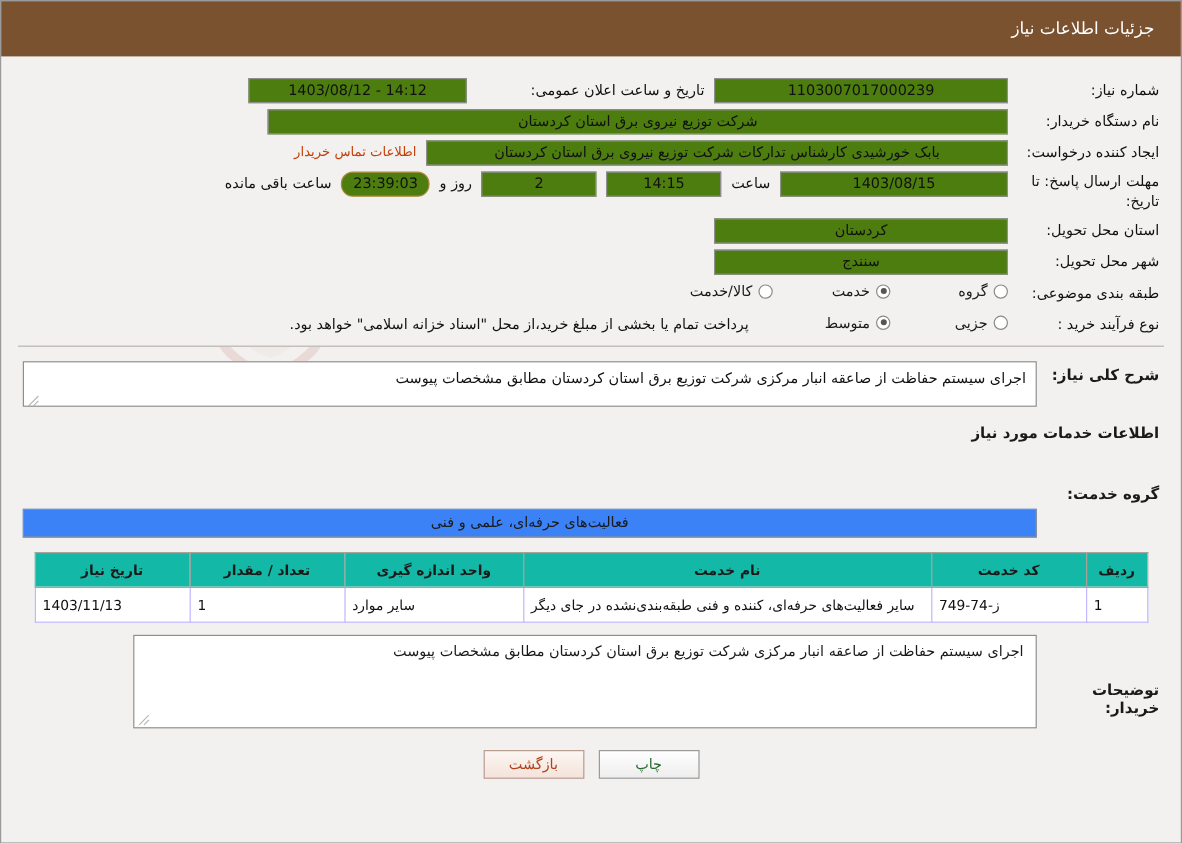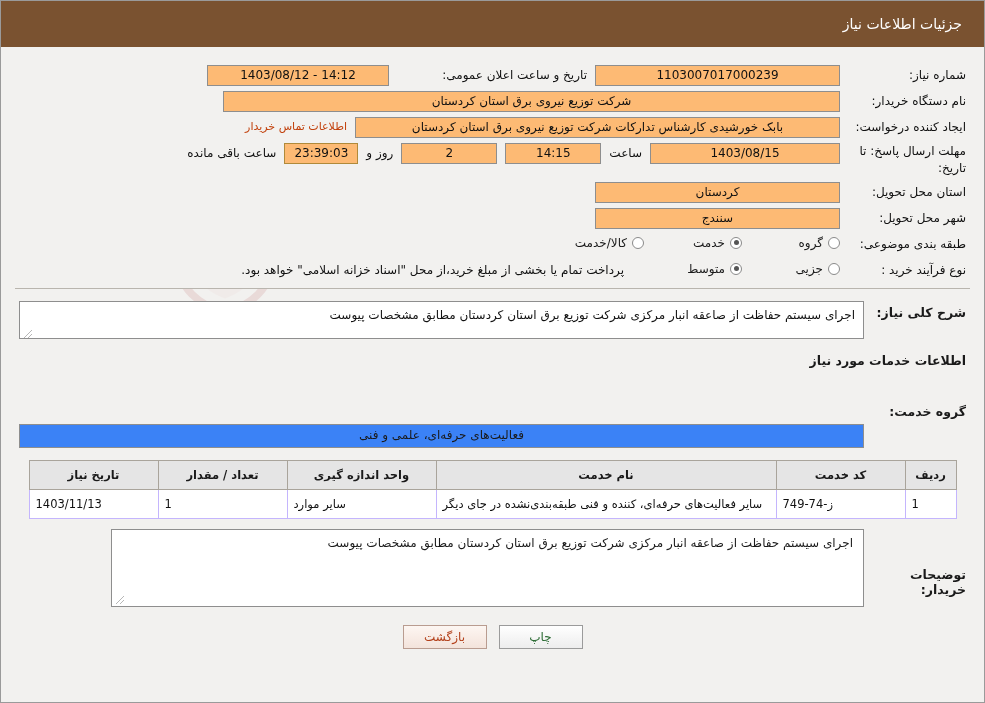--- a/index.html
+++ b/index.html
@@ -95,21 +95,21 @@
     text-align: right;
     font-size: 12px;
     color: #111;
     white-space: nowrap;
     padding-top: 3px;
   }
   .lbl.w1 { width: 118px; }
   .lbl.narrow { width: auto; }
   .field {
     border: 1px solid #8e8e8e;
-    background: #fdba74;
+    background: #4d7c0f;
     height: 21px;
     line-height: 19px;
     font-size: 12px;
     padding: 0 6px;
     box-sizing: border-box;
     text-align: center;
     color: #111;
     overflow: hidden;
     white-space: nowrap;
   }
@@ -218,21 +218,21 @@
   }
   
   table.items {
     width: 928px;
     margin: 4px auto 0 auto;
     border-collapse: collapse;
     font-size: 11.5px;
     background: #ffffff;
   }
   table.items th {
-    background: #e5e5e5;
+    background: #14b8a6;
     border: 1px solid #a9a49b;
     padding: 7px 4px;
     font-weight: bold;
     color: #1a1a1a;
     text-align: center;
   }
   table.items td {
     border: 1px solid #c4b5fd;
     padding: 7px 6px;
     text-align: left;
@@ -334,21 +334,21 @@
           <a class="link" href="#">اطلاعات تماس خریدار</a>
         </div>
 
         <div class="row">
           <div class="lbl w1" style="line-height:1.45;padding-top:0;white-space:normal;">مهلت ارسال پاسخ: تا تاریخ:</div>
           <div class="field" style="width:190px">1403/08/15</div>
           <div class="lbl narrow" style="width:auto">ساعت</div>
           <div class="field" style="width:96px">14:15</div>
           <div class="field" style="width:96px">2</div>
           <div class="lbl narrow" style="width:auto">روز و</div>
-          <div class="field" style="width:74px;border-color:#b08a3a;color:#111;">23:39:03</div>
+          <div class="field" style="width:74px;border-color:#b08a3a;color:#111;border-radius:10px;">23:39:03</div>
           <div class="lbl narrow" style="width:auto">ساعت باقی مانده</div>
         </div>
 
         <div class="row">
           <div class="lbl w1">استان محل تحویل:</div>
           <div class="field" style="width:245px">کردستان</div>
         </div>
 
         <div class="row">
           <div class="lbl w1">شهر محل تحویل:</div>

